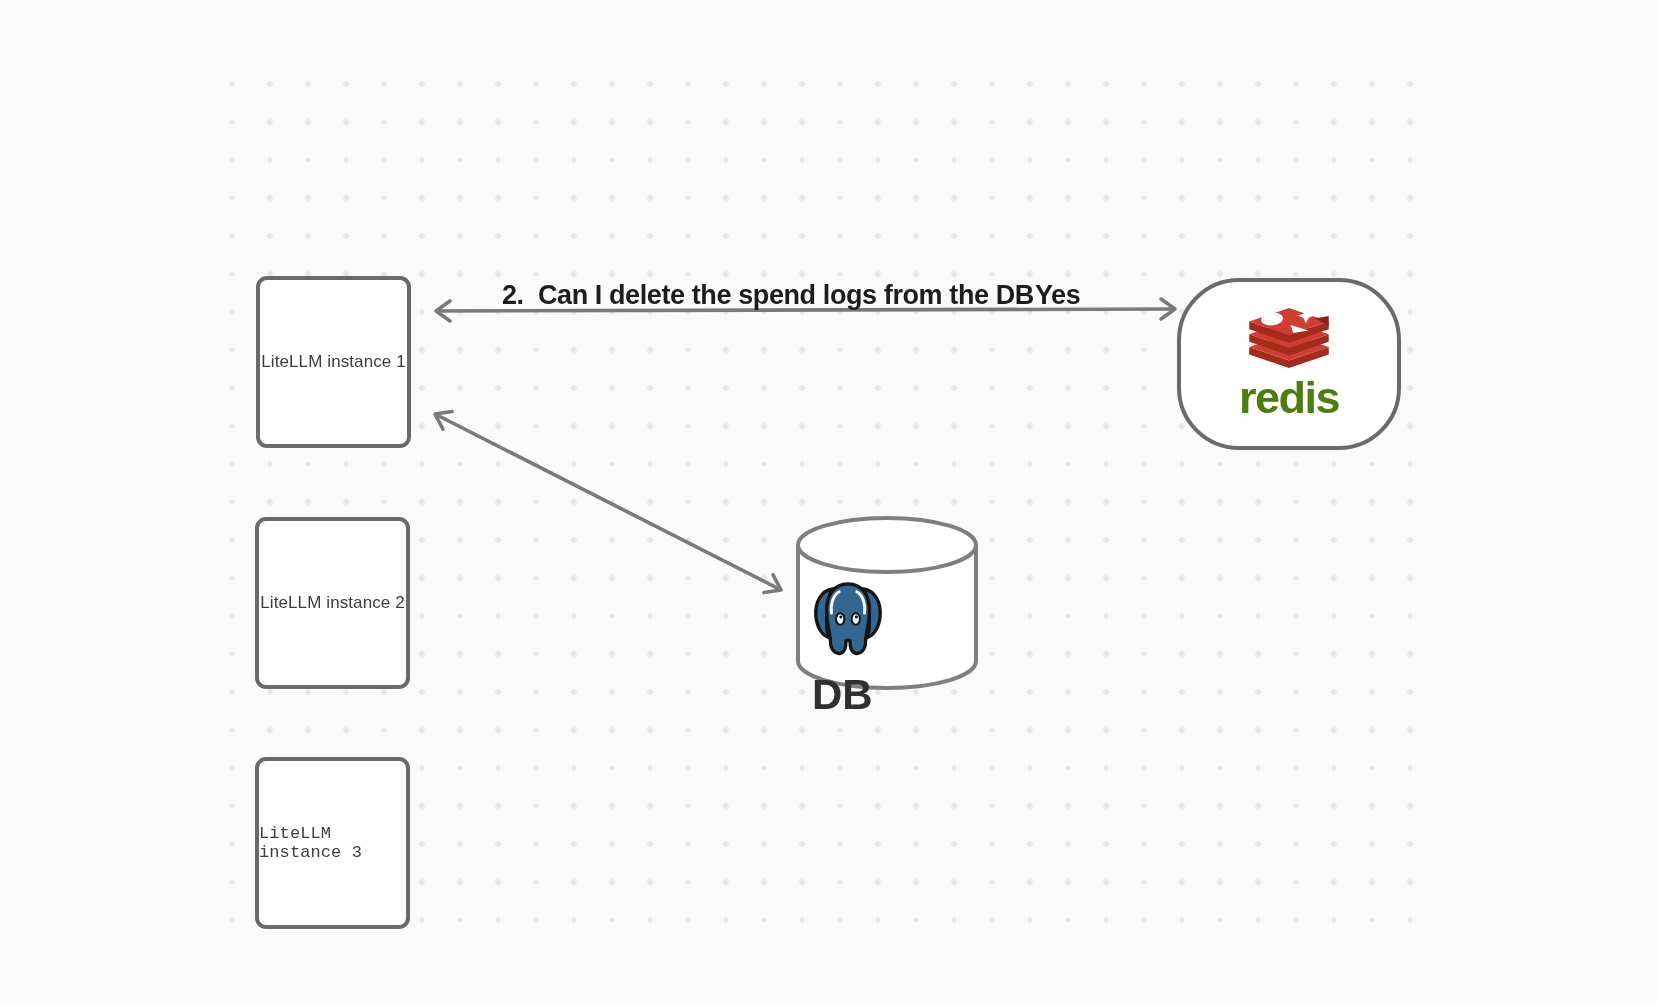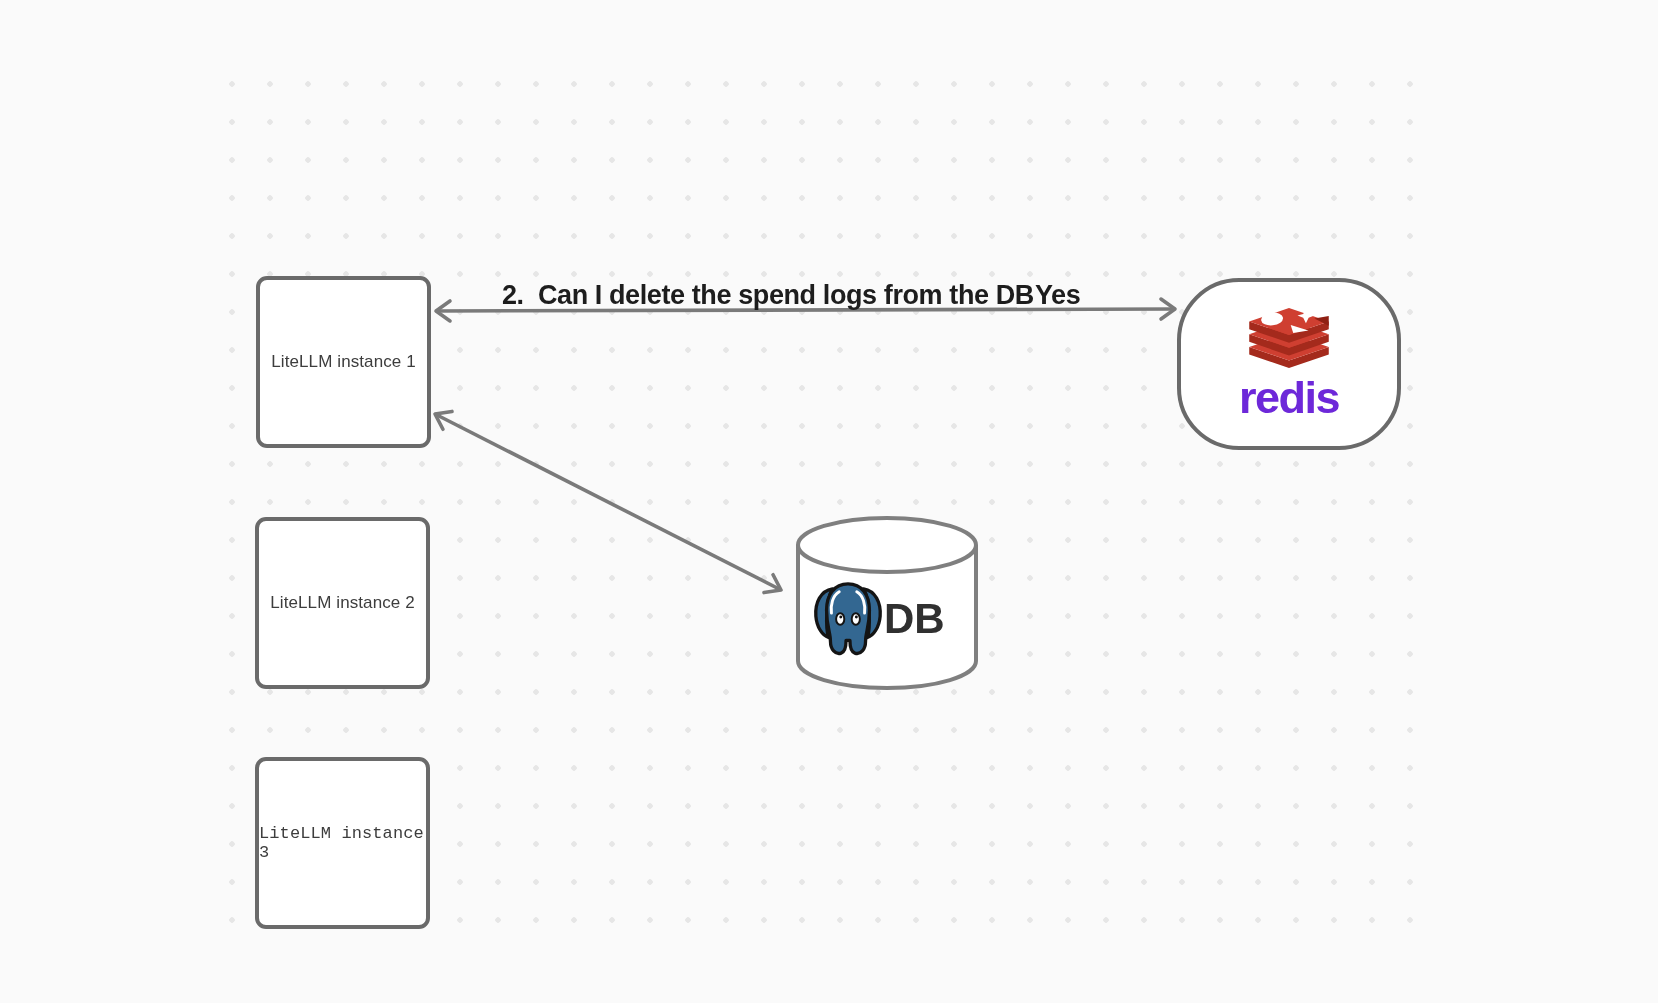--- a/index.html
+++ b/index.html
@@ -17,21 +17,21 @@
   .dot-grid {
     position: absolute;
     left: 213px; top: 65px;
     width: 1216px; height: 874px;
     background-image: radial-gradient(circle, #e6e6e6 2.5px, rgba(230,230,230,0) 3px);
     background-size: 38px 38px;
   }
 
   .inst-box {
     position: absolute;
-    width: 175px; height: 172px;
+    width: 155px; height: 172px;
     background: #ffffff;
     border: 4px solid #6a6a6a;
     border-radius: 11px;
     display: flex; align-items: center; justify-content: center;
   }
   .inst-box .label {
     font-size: 17px;
     color: #3d3d3d;
     letter-spacing: 0.1px;
   }
@@ -45,35 +45,35 @@
     width: 224px; height: 172px;
     background: #ffffff;
     border: 4px solid #6a6a6a;
     border-radius: 62px;
     display: flex; flex-direction: column;
     align-items: center; justify-content: center;
   }
   .redis-wordmark {
     font-size: 45px;
     font-weight: 700;
-    color: #6d28d9;
+    color: #4d7c0f;
     letter-spacing: -1.5px;
     line-height: 1;
     margin-top: 1px;
   }
 
   .arrow-layer, .cyl-layer {
     position: absolute; left: 0; top: 0;
     pointer-events: none;
   }
 
   .db-content {
     position: absolute;
     left: 812px; top: 581px;
-    display: flex; align-items: flex-start;
+    display: flex; align-items: flex-start; flex-direction: column;
   }
   .db-label {
     font-size: 42px;
     font-weight: 600;
     color: #303030;
     line-height: 1;
     margin-top: 17px;
     letter-spacing: 0px;
   }
 

